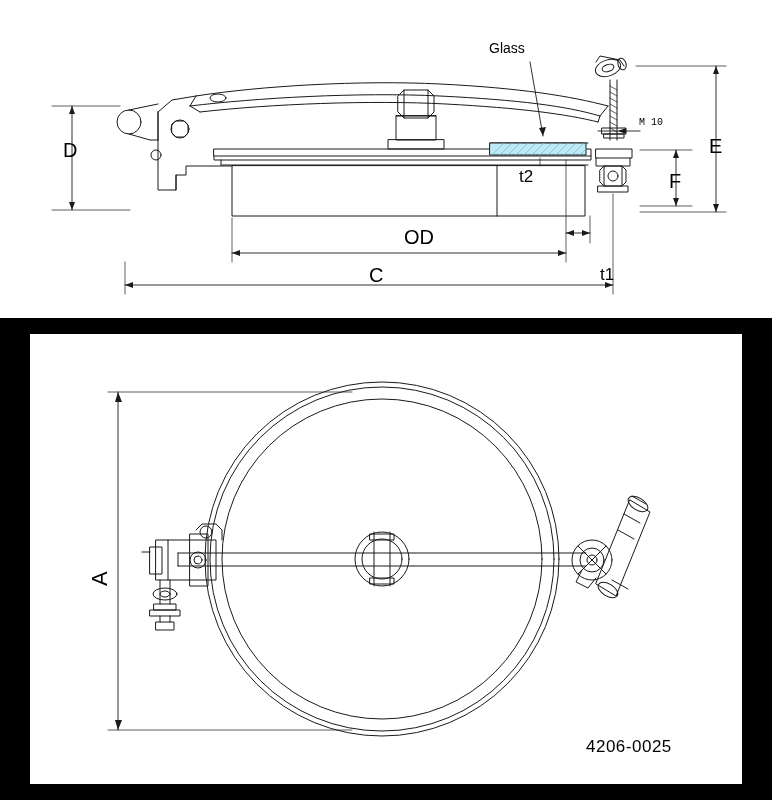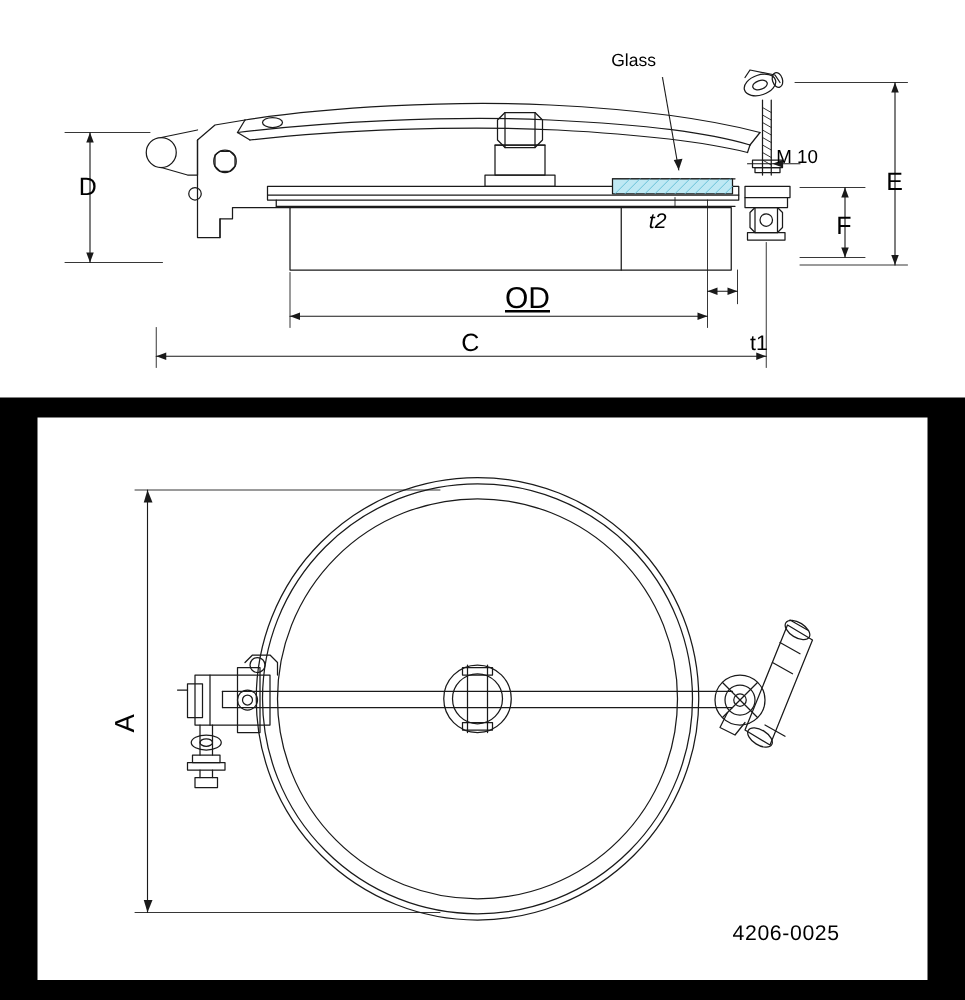--- a/index.html
+++ b/index.html
@@ -179,26 +179,26 @@
         <path d="M543 136 L539 128 L546 127 Z" fill="#1a1a1a" stroke="none"></path>
 
         <path d="M598 131 L640 131" stroke-width="0.9"></path>
         <path d="M618 131 L626 128 L626 134 Z" fill="#1a1a1a" stroke="none"></path>
 
         <path d="M540 158 L540 166" stroke-width="0.7"></path>
       </g>
     </svg>
 
     <div class="lbl" style="left:489px; top:41px; font-size:14px;">Glass</div>
-    <div class="lbl" style="left:621px; top:118px; font-size:15px;">M  10</div>
+    <div class="lbl" style="left:639px; top:118px; font-size:10px;font-family:Liberation Mono, monospace;">M  10</div>
     <div class="lbl" style="left:63px; top:140px; font-size:20px;">D</div>
     <div class="lbl" style="left:709px; top:136px; font-size:20px;">E</div>
     <div class="lbl" style="left:669px; top:171px; font-size:20px;">F</div>
-    <div class="lbl" style="left:519px; top:168px; font-size:17px;font-style:italic;">t2</div>
-    <div class="lbl" style="left:404px; top:227px; font-size:24px;text-decoration:underline;">OD</div>
+    <div class="lbl" style="left:519px; top:168px; font-size:17px;">t2</div>
+    <div class="lbl" style="left:404px; top:227px; font-size:20px;">OD</div>
     <div class="lbl" style="left:369px; top:265px; font-size:20px;">C</div>
     <div class="lbl" style="left:600px; top:223px; font-size:17px;margin-top:43px;">t1</div>
   </div>
 
   <div id="bottom-panel">
     <div id="bottom-view">
 
       <svg class="svgwrap" width="712" height="450" viewBox="0 0 712 450">
         <g fill="none" stroke="#1a1a1a" stroke-width="1" stroke-linecap="round" stroke-linejoin="round">
 

